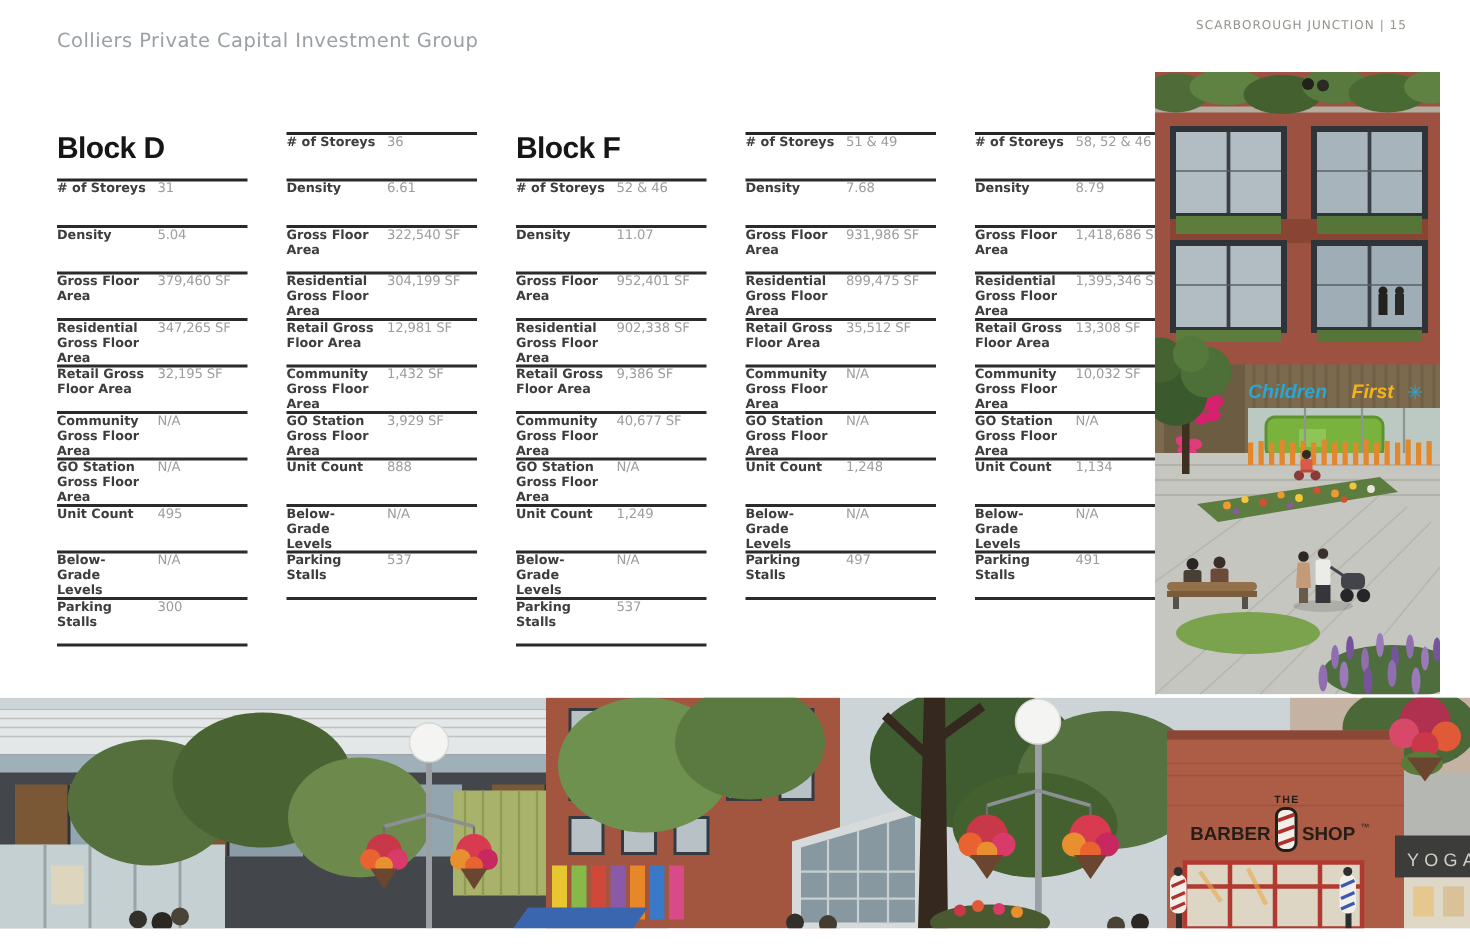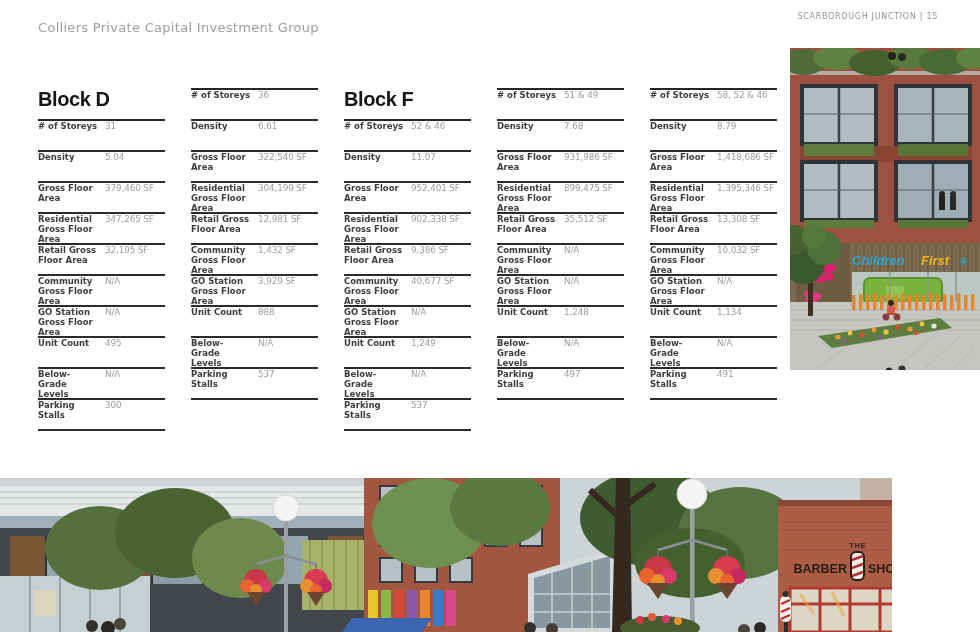--- a/index.html
+++ b/index.html
@@ -8,22 +8,22 @@
   .page{position:absolute;inset:0;background:#fff}
   .hdr-left{position:absolute;left:38px;top:20px;font-size:13px;color:#9aa0a3;letter-spacing:.3px}
   .hdr-right{position:absolute;right:42px;top:12px;font-size:8px;color:#92958a;letter-spacing:.7px}
   .tables{position:absolute;left:38px;top:88px;display:flex;gap:26px}
   .btable{width:127px}
   .block-title{font-family:"Liberation Sans",sans-serif;font-size:20px;font-weight:bold;color:#161616;letter-spacing:-.4px;margin-bottom:8px;white-space:nowrap}
   .rows{border-top:2px solid #262626}
   .trow{display:flex;height:31px;border-bottom:2px solid #2b2b2b}
   .tlabel{flex:0 0 61px;font-size:8.5px;font-weight:bold;color:#3d3d3d;line-height:1.18}
   .tvalue{font-size:8.8px;color:#9d9d9d;padding-left:6px;white-space:nowrap;letter-spacing:-.1px}
-  .photo-right{position:absolute;left:790px;top:48px;width:190px;height:322px;overflow:hidden}
-  .photo-bottom{position:absolute;left:0;top:478px;width:892px;height:154px;overflow:hidden}
+  .photo-right{position:absolute;left:770px;top:48px;width:190px;height:415px;overflow:hidden}
+  .photo-bottom{position:absolute;left:0;top:465px;width:980px;height:154px;overflow:hidden}
   svg{display:block}
   svg text{font-family:"Liberation Sans","DejaVu Sans",sans-serif}
 </style>
 </head>
 <body>
 
 <div class="page">
 
   <div class="hdr-left">Colliers Private Capital Investment Group</div>
   <div class="hdr-right">SCARBOROUGH JUNCTION | 15</div>

